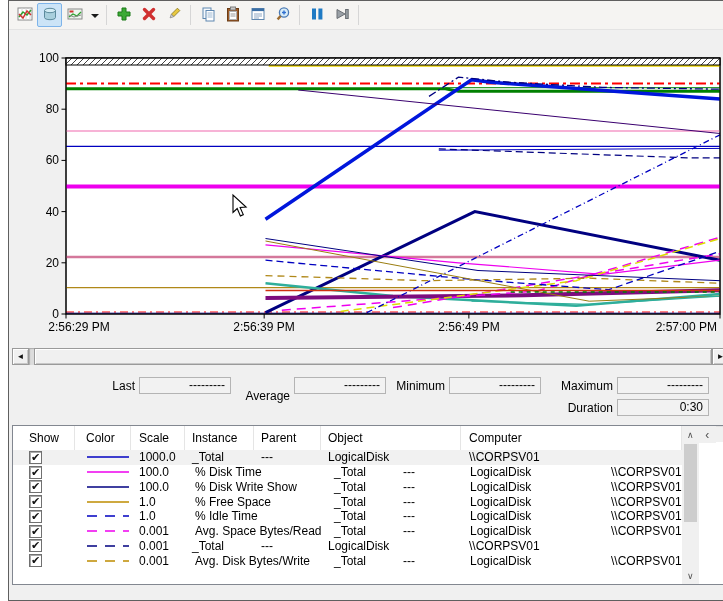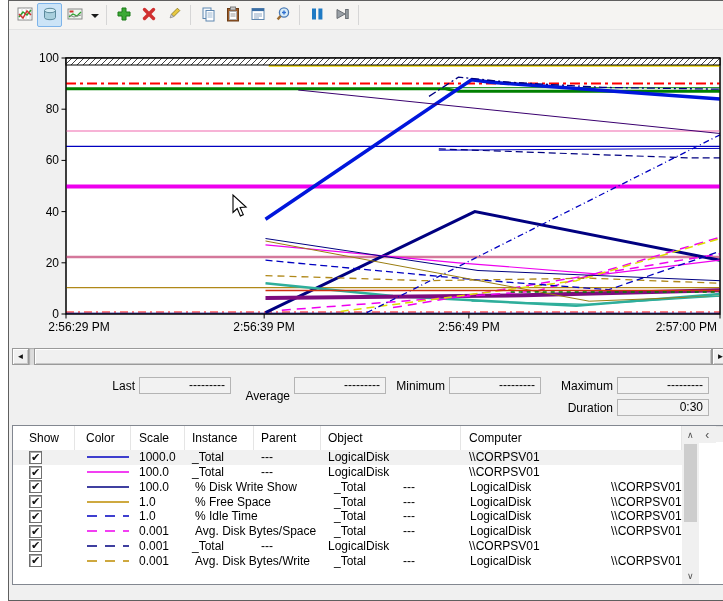--- a/index.html
+++ b/index.html
@@ -335,20 +335,21 @@
                 <span class="cb">
                   <span>✔</span>
                 </span>
               </div>
     <div class="cell col-color">
       <svg width="44" height="10">
                   <line x1="1" y1="5" x2="43" y2="5" stroke-width="1.6" stroke="#EE00EE"></line>
                 </svg>
     </div>
     <div class="cell col-scale">100.0</div>
+    <div class="cell col-counter">% Disk Time</div>
     <div class="cell col-instance">_Total</div>
     <div class="cell col-parent">---</div>
     <div class="cell col-object">LogicalDisk</div>
     <div class="cell col-computer">\\CORPSV01</div>
   </div>
             <div class="lg-row">
     <div class="cell col-show">
                 <span class="cb">
                   <span>✔</span>
                 </span>
@@ -406,21 +407,21 @@
                 <span class="cb">
                   <span>✔</span>
                 </span>
               </div>
     <div class="cell col-color">
       <svg width="44" height="10">
                   <line x1="1" y1="5" x2="43" y2="5" stroke-width="1.6" stroke="#EE00EE" stroke-dasharray="10 8"></line>
                 </svg>
     </div>
     <div class="cell col-scale">0.001</div>
-    <div class="cell col-counter">Avg. Disk Bytes/Space</div>
+    <div class="cell col-counter">Avg. Space Bytes/Read</div>
     <div class="cell col-instance">_Total</div>
     <div class="cell col-parent">---</div>
     <div class="cell col-object">LogicalDisk</div>
     <div class="cell col-computer">\\CORPSV01</div>
   </div>
             <div class="lg-row">
     <div class="cell col-show">
                 <span class="cb">
                   <span>✔</span>
                 </span>

